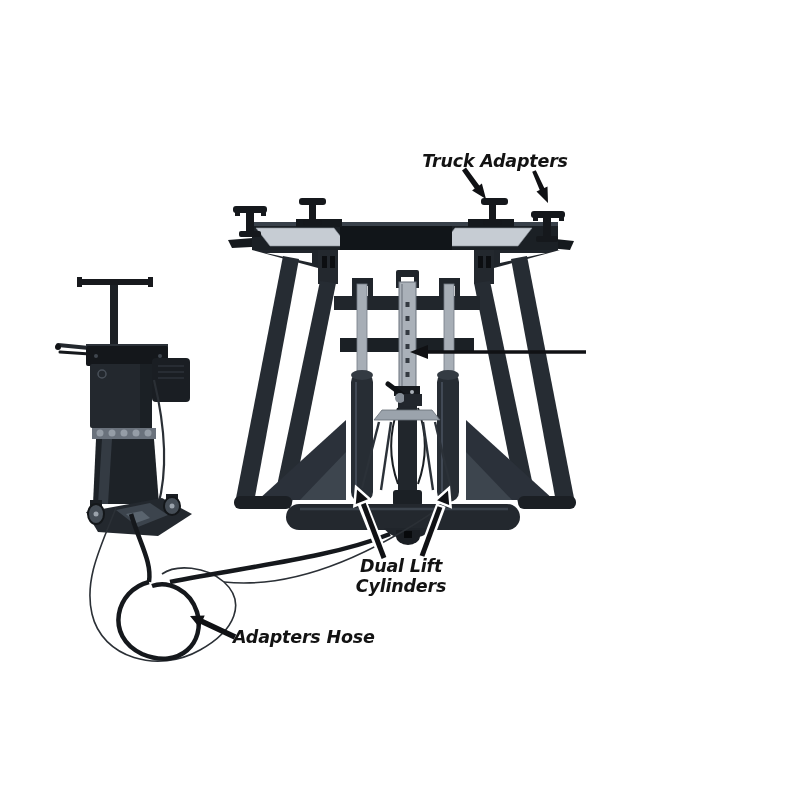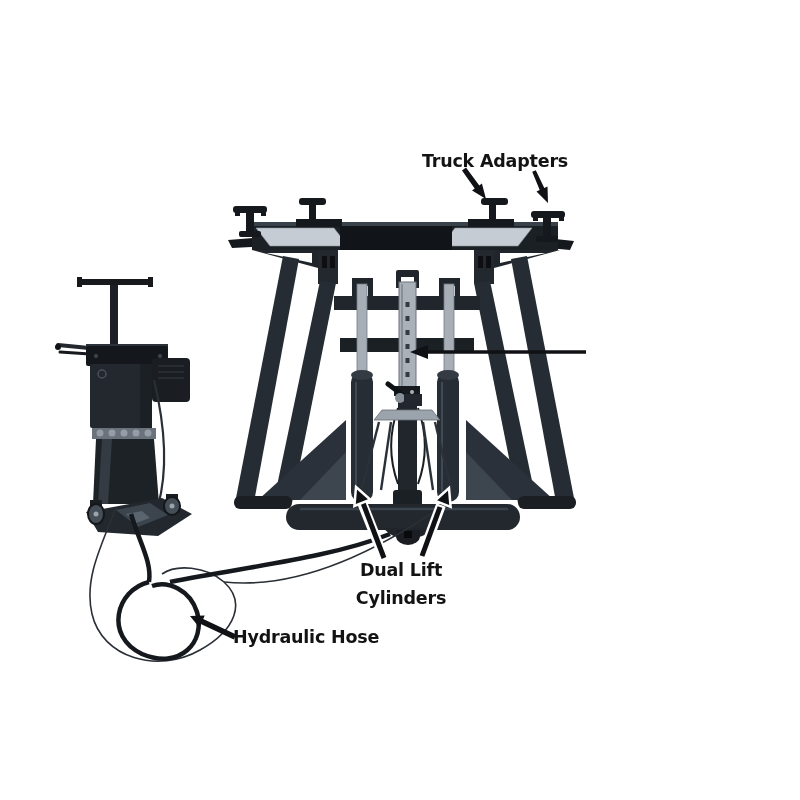--- a/index.html
+++ b/index.html
@@ -1,24 +1,24 @@
 <!DOCTYPE html>
 <html><head>
 <meta charset="utf-8">
 <style>
   html,body{margin:0;padding:0;background:#ffffff;}
   .stage{position:relative;width:800px;height:800px;background:#ffffff;overflow:hidden;
-         font-family:"DejaVu Sans","Liberation Sans",sans-serif;}
+         font-family:"DejaVu Sans","Liberation Sans",sans-serif;font-style:italic;}
   .stage svg{position:absolute;left:0;top:0;}
   .callout{position:absolute;color:#131313;font-weight:700;font-size:17.5px;
            line-height:23.5px;letter-spacing:-0.2px;text-align:center;white-space:pre-line;}
   .callout.left-align{text-align:left;}
   #callout-truck{left:395px;top:150px;width:200px;}
   #callout-lockbar{left:534px;top:339px;width:200px;}
-  #callout-dual{left:331px;top:556px;width:140px;line-height:28px;}
+  #callout-dual{left:331px;top:556px;width:140px;line-height:20px;}
   #callout-hose{left:233px;top:626px;}
 </style>
 </head>
 <body>
 
 <div class="stage">
 
 <svg width="800" height="800" viewBox="0 0 800 800">
 
   <g>
@@ -248,14 +248,14 @@
       <line x1="422" y1="556" x2="440" y2="507" stroke="#101114" stroke-width="5"></line>
       <polygon points="449,488 450.6,506.9 434.8,500.7" fill="#101114" stroke="#ffffff" stroke-width="2.5"></polygon>
     </g>
     <polygon fill="#101114" points="236.2,634.5 203.2,619 204.7,615.6 190,616 199.3,627.4 200.8,624 233.8,639.5"></polygon>
   </g>
 </svg>
 
   <div id="callout-truck" class="callout">Truck Adapters</div>
   <div id="callout-dual" class="callout">Dual Lift
 Cylinders</div>
-  <div id="callout-hose" class="callout left-align">Hydraulic Hose</div>
+  <div id="callout-hose" class="callout left-align">Adapters Hose</div>
 </div>
 
 </body></html>

